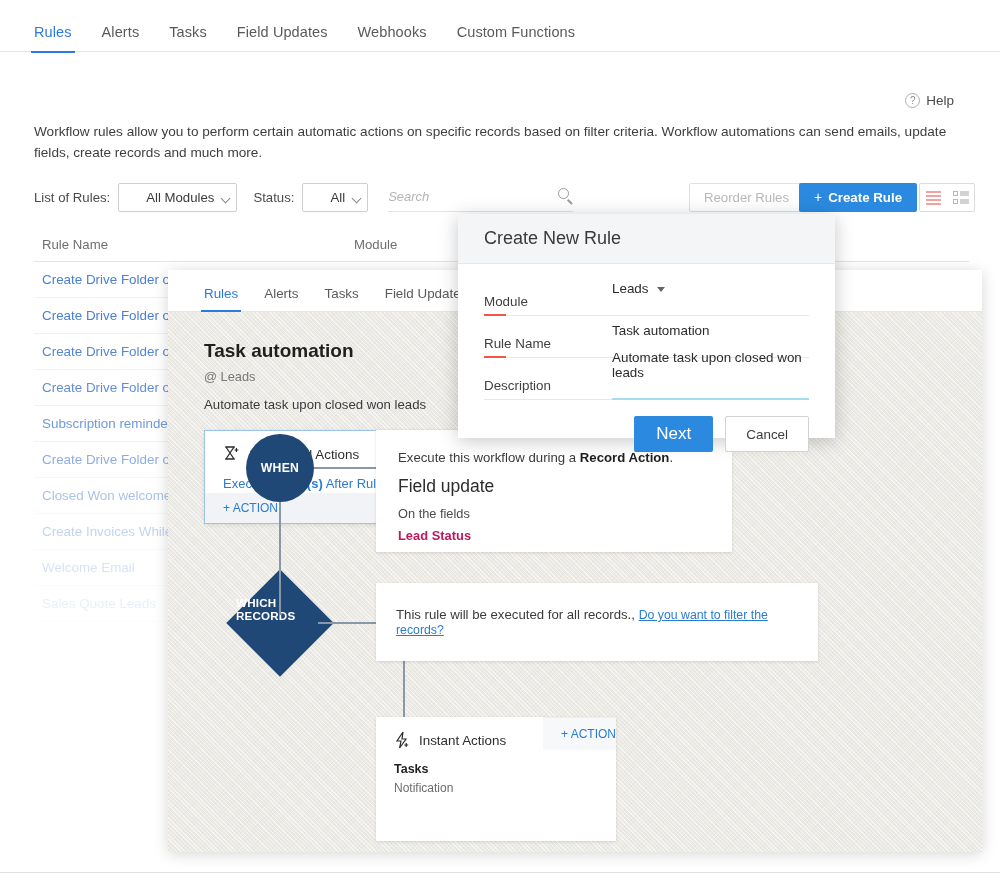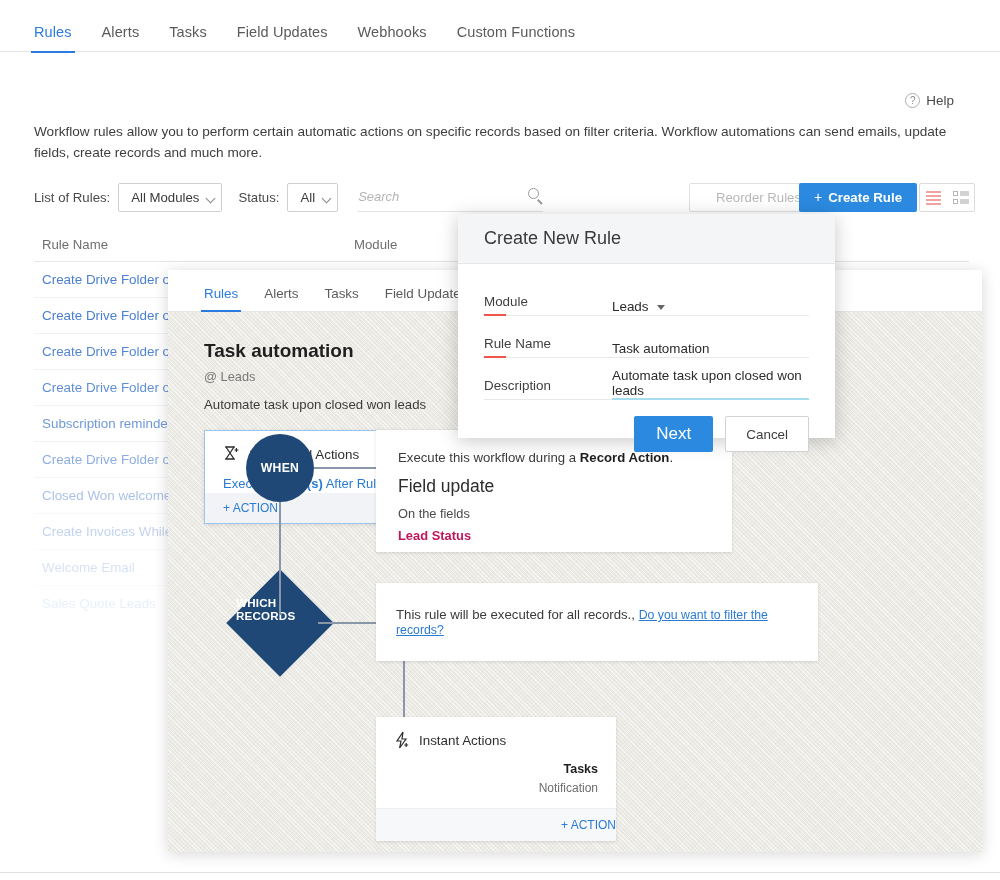--- a/index.html
+++ b/index.html
@@ -44,21 +44,21 @@
   .page-desc {
     position:absolute; left:34px; top:121px; width:930px;
     font-size:13.6px; line-height:21px; color:#3e3e3e;
   }
 
   
   .toolbar { position:absolute; left:34px; top:183px; width:935px; height:29px; }
   .tb-label { font-size:13.2px; color:#4a4a4a; line-height:29px; float:left; margin-right:8px; }
   .select-box {
     float:left; height:29px; border:1px solid #cfcfcf; background:#fff; border-radius:2px;
-    font-size:13.2px; color:#3a3a3a; padding:0 22px 0 12px; line-height:27px; position:relative;
+    font-size:13.2px; color:#3a3a3a; padding:0 22px 0 27px; line-height:27px; position:relative;
     cursor:pointer; margin-right:16px;
   }
   .select-box .chev {
     position:absolute; right:7px; top:11px; width:7px; height:7px;
     border-right:1.4px solid #8a8a8a; border-bottom:1.4px solid #8a8a8a;
     transform:rotate(45deg);
   }
   .search-wrap {
     float:left; position:relative; width:185px; height:29px; margin-left:4px;
     border-bottom:1px solid #e3e3e3;
@@ -70,21 +70,21 @@
   .search-wrap input::placeholder { color:#b4b4b4; font-style:italic; }
   .mag {
     position:absolute; right:4px; top:5px; width:11px; height:11px;
     border:1.5px solid #9a9a9a; border-radius:50%;
   }
   .mag::after {
     content:""; position:absolute; right:-5px; bottom:-4px; width:6px; height:1.5px;
     background:#9a9a9a; transform:rotate(45deg);
   }
   .btn-reorder {
-    position:absolute; left:655px; top:0; height:29px; line-height:27px; padding:0 26px;
+    position:absolute; left:655px; top:0; height:29px; line-height:27px; padding:0 14px;
     border:1px solid #e0e0e0; background:#fff; color:#b9b9b9; font-size:13.2px; border-radius:2px;
     cursor:pointer;
   }
   .btn-create {
     position:absolute; left:765px; top:0; height:29px; line-height:29px; padding:0 15px;
     background:#2b8ae0; color:#fff; font-size:13.3px; font-weight:bold; border-radius:2px;
     cursor:pointer; border:0;
   }
   .btn-create .plus { font-weight:normal; margin-right:6px; font-size:14px; }
   .viewtoggle {
@@ -172,21 +172,21 @@
   .ct-sub { font-size:12.8px; color:#4a4a4a; margin-top:9px; }
   .ct-field { font-size:12.9px; font-weight:bold; color:#be185d; margin-top:7px; }
 
   .card-records {
     left:172px; top:153px; width:442px; height:78px; display:flex; align-items:center;
     padding-left:20px; font-size:13.2px; color:#3b3b3b;
   }
   .card-records a { color:#2a7bd4; text-decoration:underline; font-size:12.3px; }
 
   .card-instant {
-    left:172px; top:287px; width:240px; height:124px; display:flex; flex-direction:column;text-align:right;
+    left:172px; top:287px; width:240px; height:124px; display:flex; flex-direction:row;
   }
   .ci-top { padding:14px 18px 12px 18px; flex:1; }
   .ci-head { display:flex; align-items:center; gap:9px; }
   .ci-title { font-size:13.4px; color:#2e2e2e; }
   .ci-tasks { font-size:12.5px; font-weight:bold; color:#1f1f1f; margin-top:13px; }
   .ci-note { font-size:12px; color:#6d6d6d; margin-top:5px; }
   .ci-foot {
     height:33px; line-height:33px; padding-left:18px; background:#f7f8fa;
     border-top:1px solid #eceef1; font-size:12px; color:#2a7bd4; cursor:pointer;
   }
@@ -214,21 +214,21 @@
   .modal-head {
     height:50px; background:#f4f5f6; border-bottom:1px solid #e7e8ea;
     display:flex; align-items:center; padding-left:26px;
     font-size:18px; color:#3a3a3a;
   }
   .modal-body { padding:10px 26px 0 26px; }
   .frow {
     display:flex; align-items:flex-end; height:42px; position:relative;
   }
   .flabel { width:128px; font-size:13.4px; color:#3f3f3f; padding-bottom:7px; }
-  .fvalue { flex:1; font-size:13.4px; color:#2b2b2b; padding-bottom:2px; position:relative; }
+  .fvalue { flex:1; font-size:13.4px; color:#2b2b2b; padding-bottom:20px; position:relative; }
   .frow .underline-red { position:absolute; left:0; bottom:0; width:22px; height:2px; background:#f0554a; }
   .frow .underline-gray { position:absolute; left:0; right:0; bottom:0; height:1px; background:#e8e8e8; }
   .frow .underline-blue { position:absolute; left:128px; right:0; bottom:0; height:1.6px; background:#a5dcf0; }
   .caret {
     display:inline-block; margin-left:9px; width:0; height:0;
     border-left:4.5px solid transparent; border-right:4.5px solid transparent;
     border-top:5px solid #666; vertical-align:middle;
   }
   .modal-foot { display:flex; justify-content:flex-end; gap:12px; padding:16px 26px 0 26px; }
   .btn-next {

